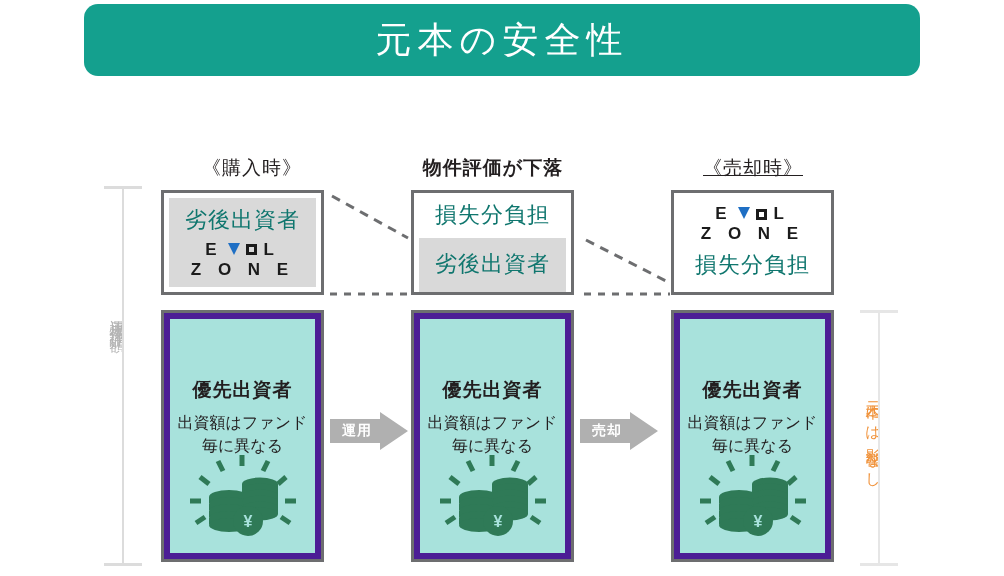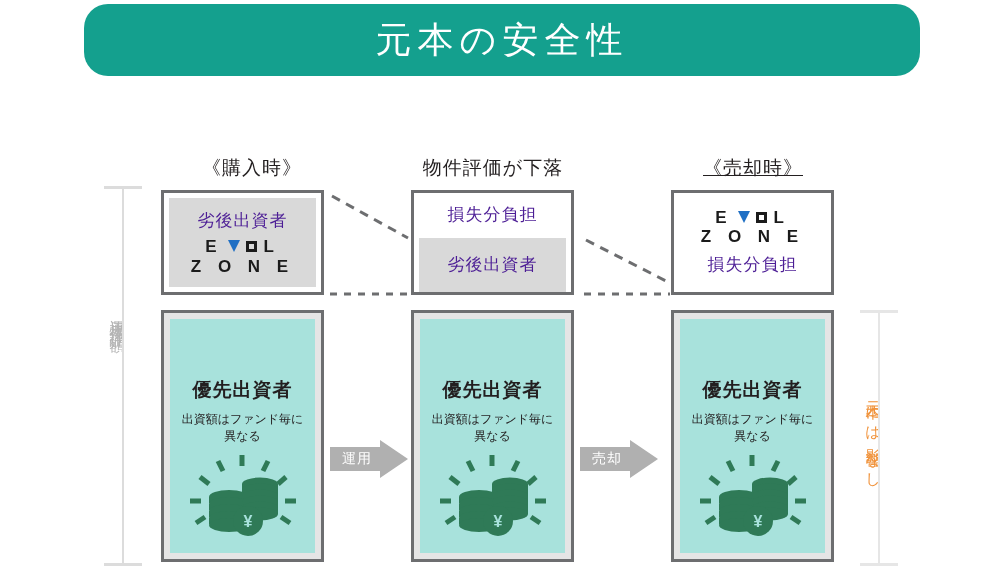--- a/index.html
+++ b/index.html
@@ -17,21 +17,21 @@
   }
 
   
   #title-banner {
     position: absolute;
     left: 84px;
     top: 4px;
     width: 836px;
     height: 72px;
     background: #14a08e;
-    border-radius: 24px;
+    border-radius: 14px;
     display: flex;
     align-items: center;
     justify-content: center;
   }
   #title-banner .title-text {
     color: #ffffff;
     font-size: 36px;
     letter-spacing: 6px;
     font-weight: 400;
     line-height: 1;
@@ -42,21 +42,21 @@
     position: absolute;
     top: 157px;
     width: 220px;
     text-align: center;
     font-size: 19px;
     line-height: 1.2;
     color: #231f20;
     letter-spacing: 1px;
   }
   #col-header-0 { left: 142px; }
-  #col-header-1 { left: 383px; }
+  #col-header-1 { left: 383px; font-weight: bold; }
   #col-header-2 { left: 643px; text-decoration: underline; }
 
   
   .top-box {
     position: absolute;
     top: 190px;
     width: 163px;
     height: 105px;
     box-sizing: border-box;
     border: 3px solid #6d6e70;
@@ -81,24 +81,24 @@
     width: 100%;
     height: 100%;
     display: flex;
     flex-direction: column;
     align-items: center;
     justify-content: center;
     box-sizing: border-box;
   }
 
   .box-label {
-    font-size: 17px;
+    font-size: 22px;
     letter-spacing: 1px;
     line-height: 1.3;
-    color: #4c1d95;
+    color: #0f766e;
     white-space: nowrap;
   }
 
   
   #top-box-1 .split-top {
     height: 45%;
     display: flex;
     align-items: center;
     justify-content: center;
     background: #ffffff;
@@ -151,21 +151,21 @@
   }
 
   
   .teal-box {
     position: absolute;
     top: 310px;
     width: 163px;
     height: 252px;
     box-sizing: border-box;
     border: 3px solid #6d6e70;
-    background: #e5e5e5;
+    background: #4c1d95;
     padding: 6px;
     z-index: 3;
   }
   #teal-box-0 { left: 161px; }
   #teal-box-1 { left: 411px; }
   #teal-box-2 { left: 671px; }
 
   .teal-inner {
     width: 100%;
     height: 100%;
@@ -178,41 +178,42 @@
   }
   .teal-title {
     margin-top: 58px;
     font-size: 19px;
     font-weight: 700;
     letter-spacing: 1px;
     color: #231f20;
   }
   .teal-sub {
     margin-top: 8px;
-    font-size: 12px;
+    font-size: 16px;
     line-height: 1.45;
     text-align: center;
     color: #231f20;
     width: 132px;
     letter-spacing: 0px;
   }
   .coin-icon {
     position: absolute;
     bottom: 14px;
     left: 50%;
     transform: translateX(-50%);
   }
 
   
   .arrow {
     position: absolute;
-    top: 440px;
+    top: 412px;
     width: 78px;
     height: 38px;
     z-index: 4;
+    font-weight: bold;
   }
   #arrow-0 { left: 330px; }
   #arrow-1 { left: 580px; }
   .arrow .arrow-label {
     position: absolute;
     left: 0;
     top: 0;
     width: 54px;
     height: 38px;
     display: flex;

